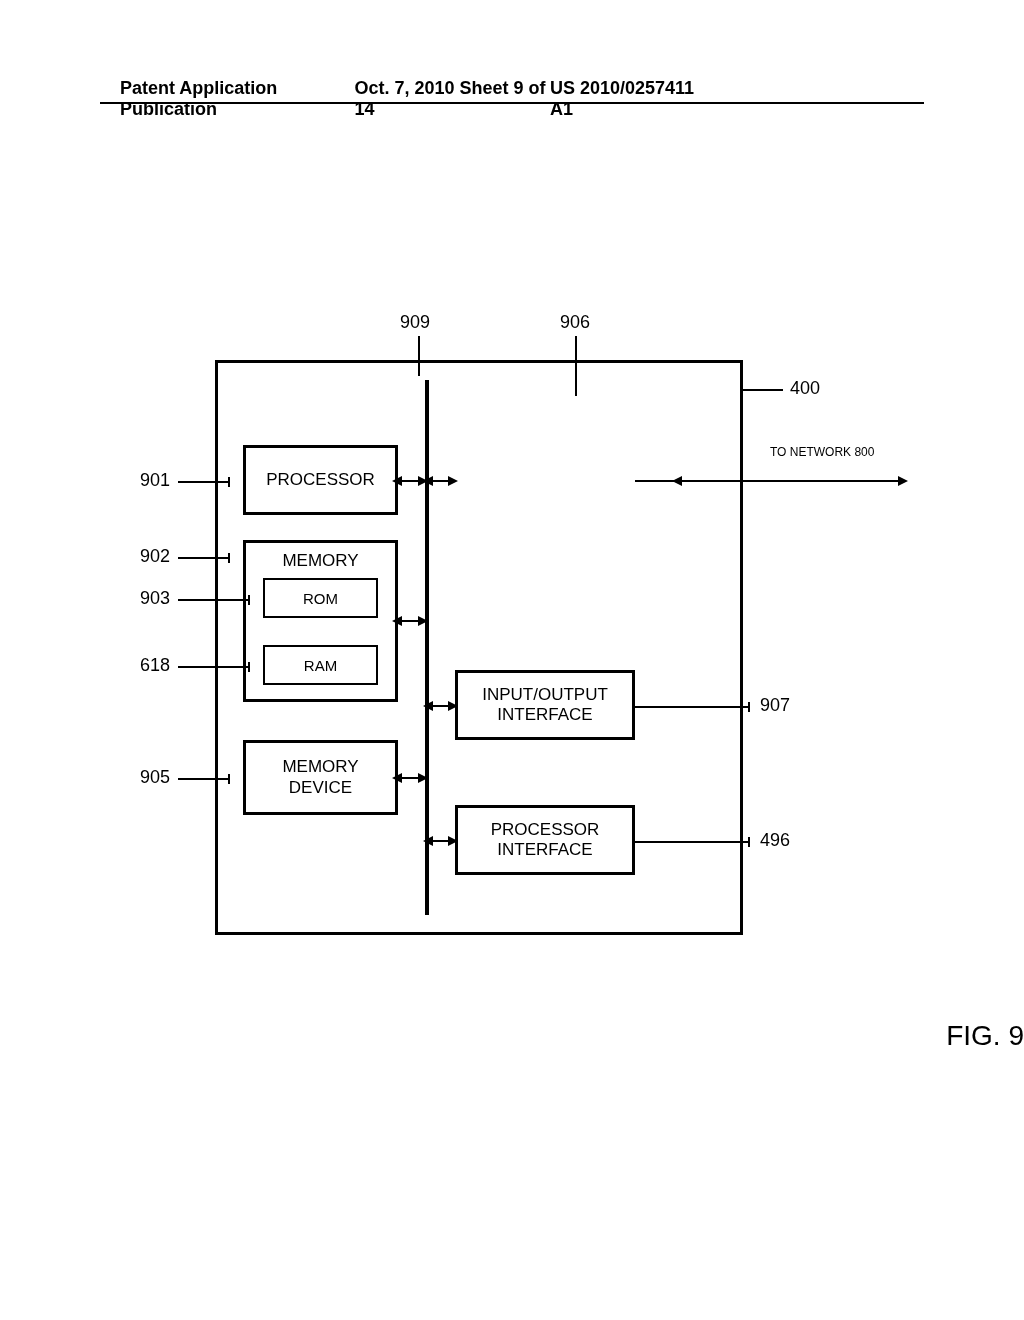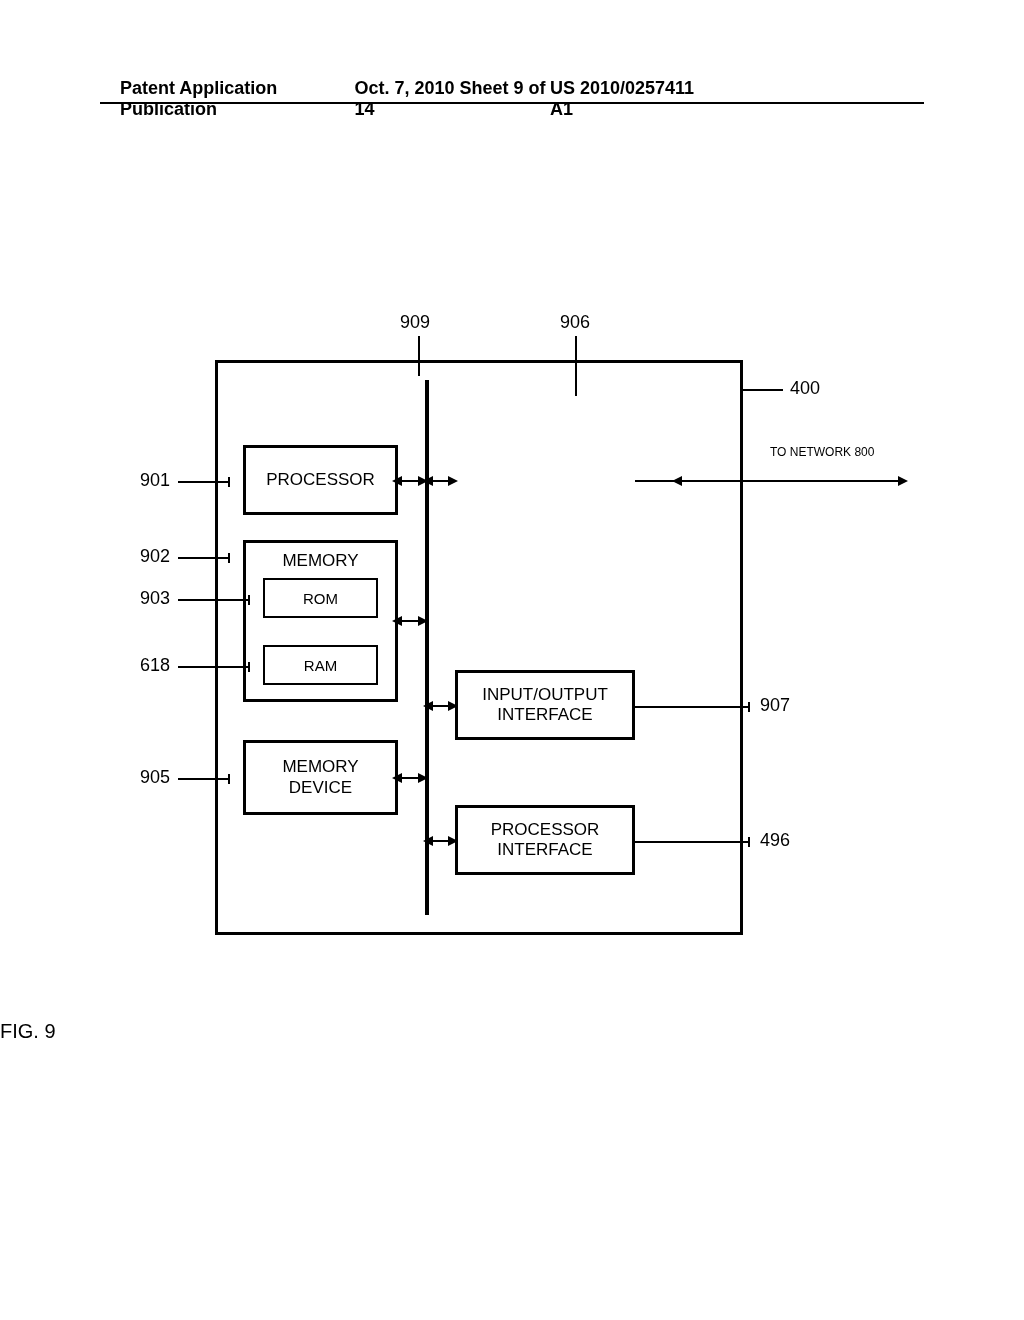--- a/index.html
+++ b/index.html
@@ -118,22 +118,22 @@
     width: 0; height: 0;
     border-top: 5px solid transparent;
     border-bottom: 5px solid transparent;
     border-right: 10px solid #000;
   }
 
   .fig-caption {
     position: absolute;
     top: 1020px;
     width: 1024px;
-    text-align: left;
-    font-size: 20px;
+    text-align: right;
+    font-size: 28px;
   }
 </style>
 </head>
 <body>
 
 <div class="header">
   <span>Patent Application Publication</span>
   <span>Oct. 7, 2010  Sheet 9 of 14</span>
   <span>US 2010/0257411 A1</span>
 </div>

